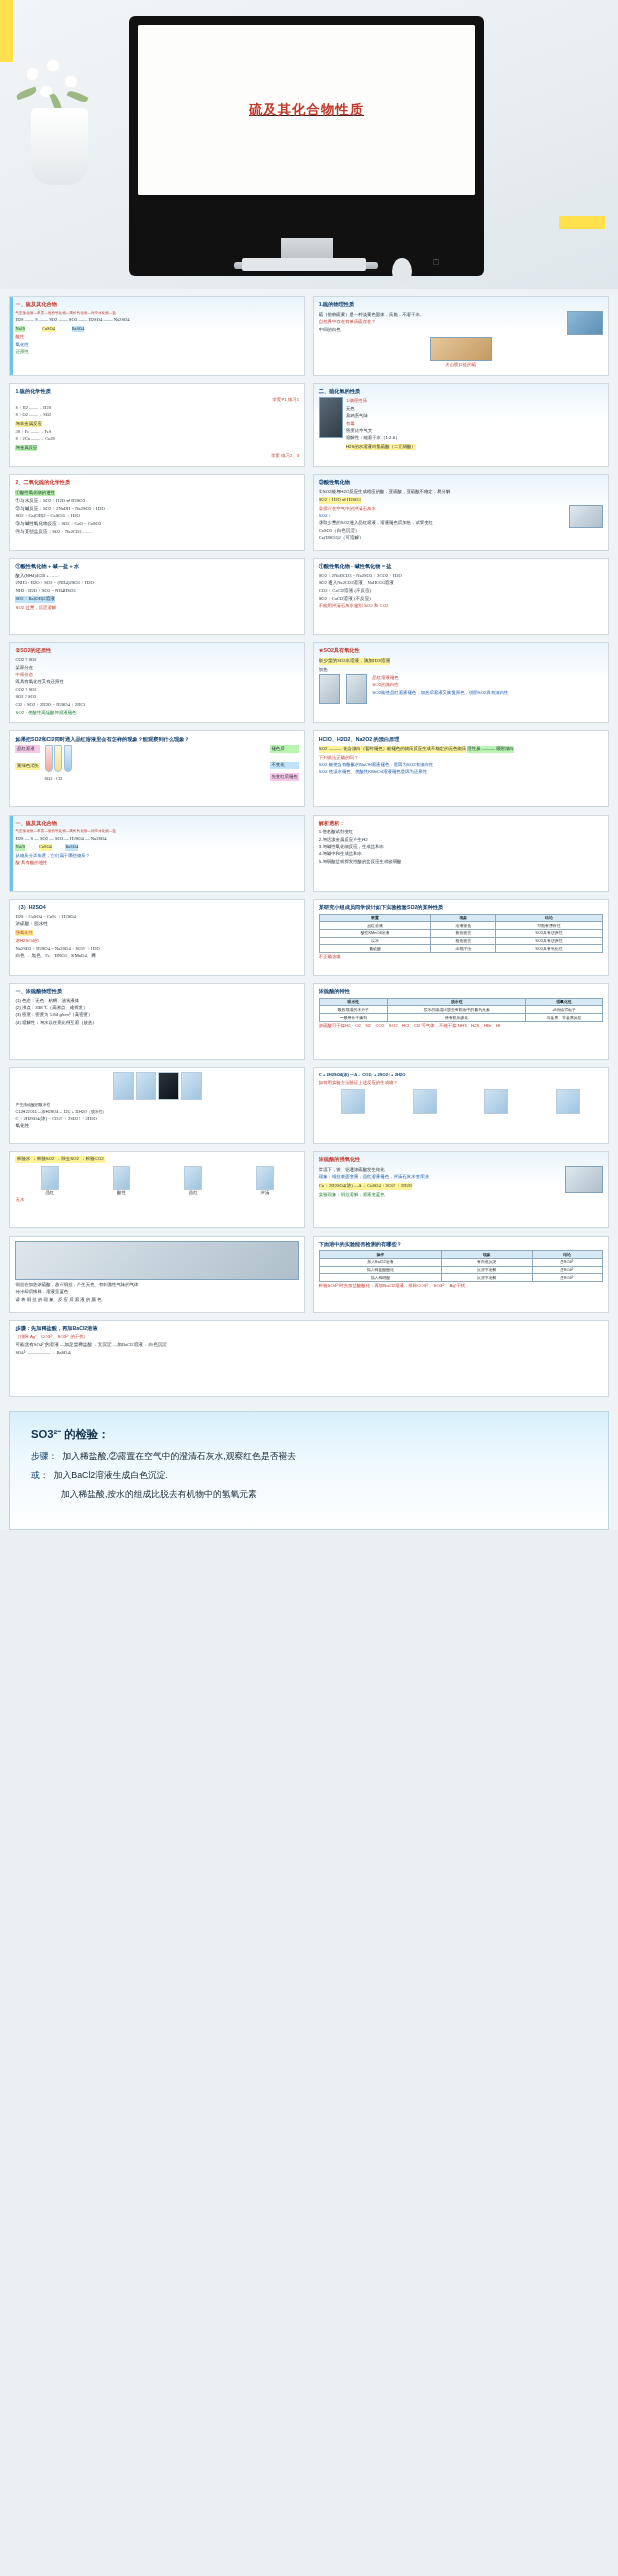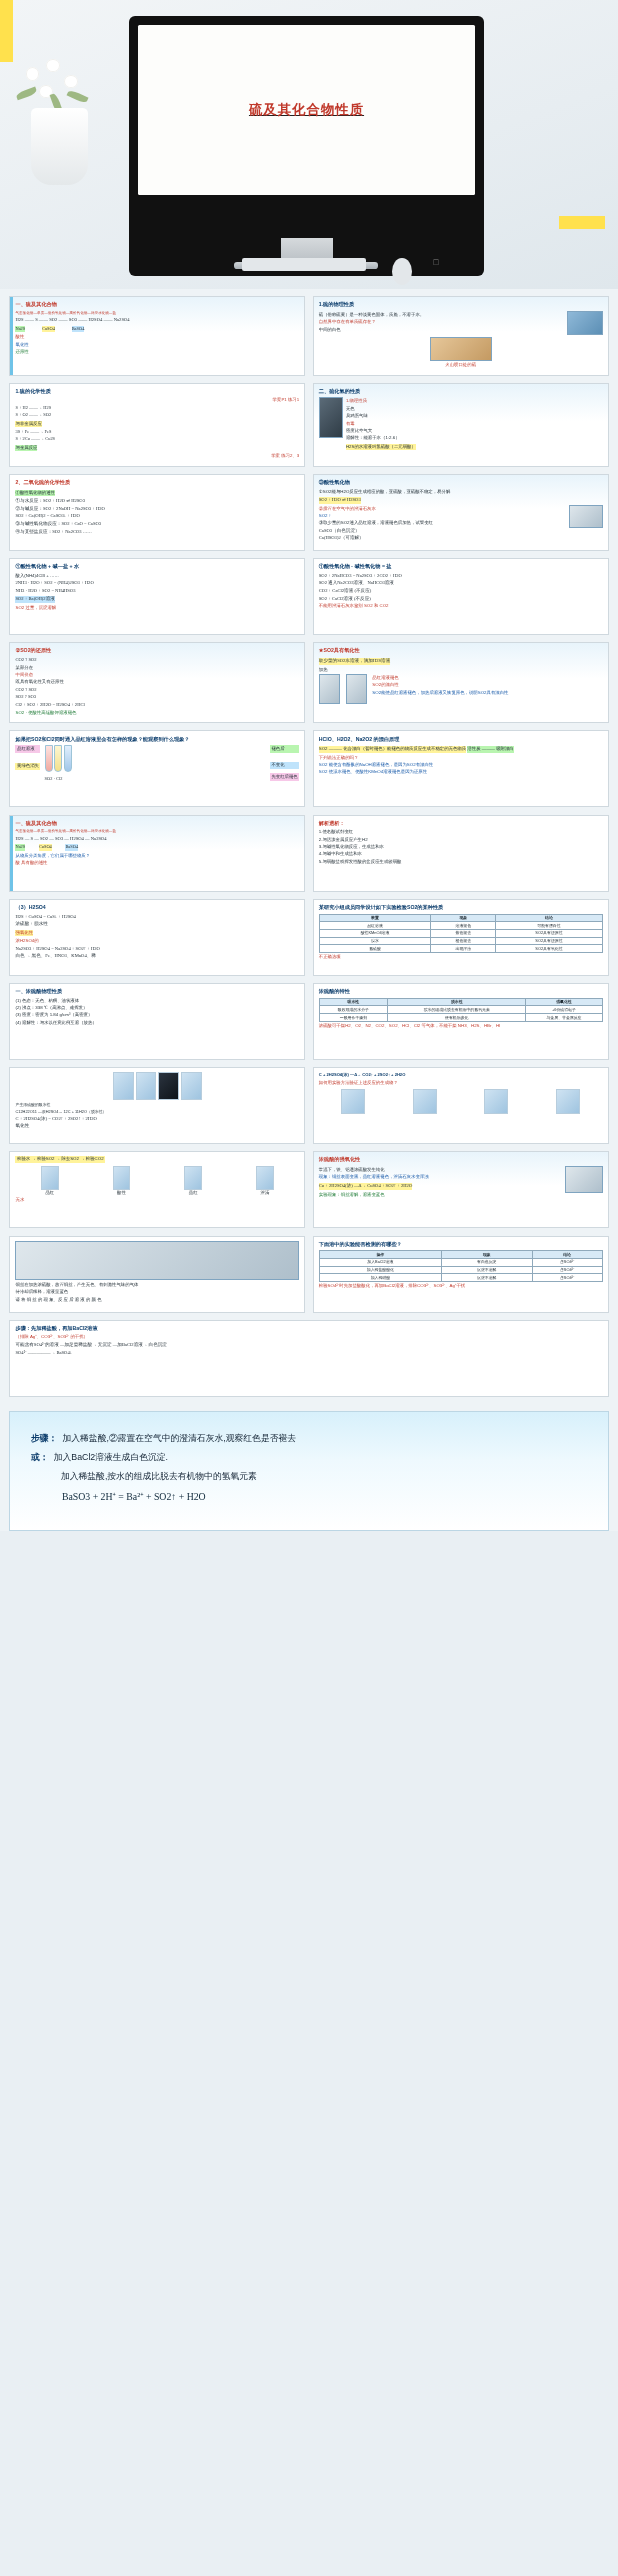--- a/index.html
+++ b/index.html
@@ -106,21 +106,21 @@
   table.t td, table.t th { border:0.5px solid #8fa9bb; padding:0.5px 1px; text-align:center; }
   table.t th { background:#d7e9f6; font-weight:bold; }
 
   
   .bigslide {
     margin:9.3px 9.3px 13.4px 9.3px; background:linear-gradient(180deg,#d7f0fb 0%, #eef9fe 40%, #ffffff 100%);
     border:0.5px solid #bcd6e4; padding:13.4px 20.6px 20.6px 20.6px;
   }
   .bigslide h2 { color:#16324f; font-size:11.3px; margin:0 0 9.3px 0; }
   .bigslide .row { display:flex; gap:5.2px; margin:7.2px 0; font-size:8.8px; color:#123; }
-  .bigslide .lbl { color:#0b3c6b; font-weight:bold; white-space:nowrap; }
+  .bigslide .lbl { color:#0b3c6b; font-weight:normal; white-space:nowrap; }
   .bigslide .eqbig { font-family:"Liberation Serif", serif; font-size:9.8px; margin:6.2px 0 6.2px 31px; color:#102a3c; }
 
   .ribbon-left { position:absolute; left:0; top:0; width:3.1px; height:100%; background:#6fc3e8; }
 </style>
 </head>
 <body>
 
 <div class="page">
 
   <div class="hero">
@@ -491,28 +491,28 @@
     <div class="slide" style="grid-column:1 / span 2">
       <div class="stitle">步骤：先加稀盐酸，再加BaCl2溶液</div>
       <p class="red">（排除 Ag⁺、CO3²⁻、SO3²⁻ 的干扰）</p>
       <p class="eq">可能含有SO4²⁻的溶液 —加足量稀盐酸→ 无沉淀 —加BaCl2溶液→ 白色沉淀</p>
       <p class="eq">SO4²⁻ —————→ BaSO4↓</p>
     </div>
 
   </div>
 
   <div class="bigslide">
+    <h2>SO3²⁻ 的检验：</h2>
     <div class="row">
       <span class="lbl">步骤：</span>
       <span>加入稀盐酸,②露置在空气中的澄清石灰水,观察红色是否褪去</span>
     </div>
     <div class="row">
       <span class="lbl">或：</span>
       <span>加入BaCl2溶液生成白色沉淀.</span>
     </div>
     <div class="row" style="margin-left:30px">
       <span>加入稀盐酸,按水的组成比脱去有机物中的氢氧元素</span>
     </div>
-    <div class="eqbig">BaSO3 + 2H⁺ = Ba²⁺ + SO2↑ + H2O</div>
   </div>
 
 </div>
 
 
 </body></html>

